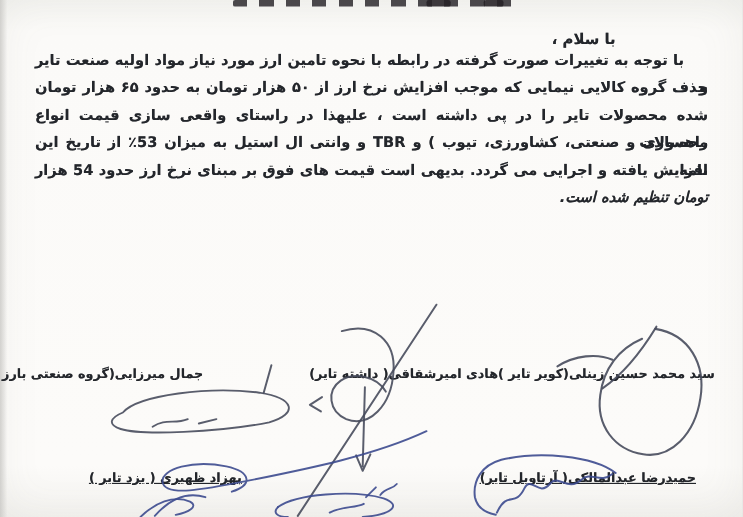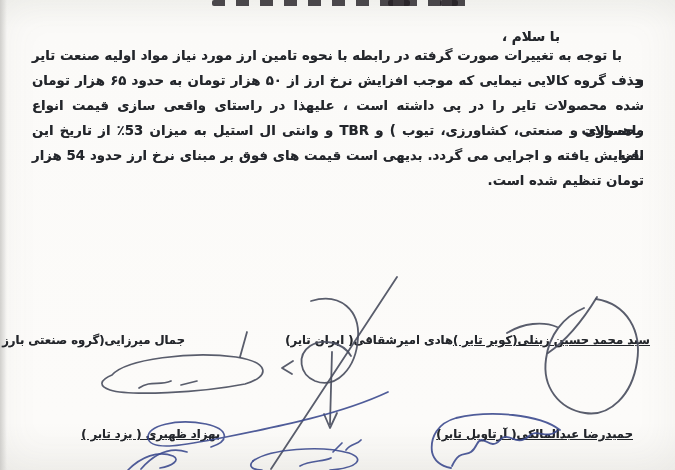--- a/index.html
+++ b/index.html
@@ -42,30 +42,30 @@
     line-height:25px;
     text-shadow:0 0 .4px rgba(20,20,25,.5);
   }
   .bline{
     text-align:justify;
     text-align-last:justify;
     white-space:normal;
     height:25px;overflow:visible;
   }
   .bline.first{text-indent:22px;}
-  .bline.last{text-align:center;text-align-last:right;}
+  .bline.last{text-align:center;text-align-last:right;font-style:italic;}
   .sig-name{
     position:absolute;
     font-size:11.6px;font-weight:bold;color:#23262b;
     text-shadow:0 0 .4px rgba(20,20,25,.5);
     white-space:nowrap;
   }
   .row1{top:333px;}
   .row2{top:427px;text-decoration:underline;}
-  .n-zeinali{right:25px;text-decoration:underline;}
+  .n-zeinali{right:25px;}
   .n-amirshaghaghi{right:222px;}
   .n-mirzaei{right:490px;}
   .n-abdolmaleki{right:42px;}
   .n-mafakheri{right:245px;}
   .n-zahiri{right:455px;}
   .sig-overlay{
     position:absolute;inset:0;width:675px;height:470px;
     pointer-events:none;
   }
   .sig-overlay path{fill:none;stroke-linecap:round;stroke-linejoin:round;opacity:.9;}
@@ -85,21 +85,21 @@
   <div class="letter-body">
     <div class="bline first">با توجه به تغییرات صورت گرفته در رابطه با نحوه تامین ارز مورد نیاز مواد اولیه صنعت تایر و</div>
     <div class="bline">حذف گروه کالایی نیمایی که موجب افزایش نرخ ارز از ۵۰ هزار تومان به حدود ۶۵ هزار تومان</div>
     <div class="bline">شده محصولات تایر را در پی داشته است ، علیهذا در راستای واقعی سازی قیمت انواع محصولات</div>
     <div class="bline">راهسازی و صنعتی، کشاورزی، تیوب )  و TBR و وانتی ال استیل به میزان 53٪ از تاریخ این نامه</div>
     <div class="bline">افزایش یافته و اجرایی می گردد. بدیهی است قیمت های فوق بر مبنای نرخ ارز حدود 54 هزار</div>
     <div class="bline last">تومان تنظیم شده است.</div>
   </div>
 
   <div class="sig-name row1 n-zeinali">سید محمد حسین زینلی(کویر تایر )</div>
-  <div class="sig-name row1 n-amirshaghaghi">هادی امیرشقاقی( ایران تایر)</div>
+  <div class="sig-name row1 n-amirshaghaghi">هادی امیرشقاقی( داشته تایر)</div>
   <div class="sig-name row1 n-mirzaei">جمال میرزایی(گروه صنعتی بارز )</div>
   <div class="sig-name row2 n-abdolmaleki">حمیدرضا عبدالمالکی( آرتاویل تایر)</div>
   <div class="sig-name row2 n-zahiri">بهزاد ظهیری ( یزد تایر )</div>
 
   <svg class="sig-overlay" viewBox="0 0 675 470">
 
     <g stroke-width="1.9" stroke="#474b5c">
       <path d="M 596,299 C 627,304 642,331 637,362 C 632,395 610,417 585,413 C 559,409 542,387 546,359 C 549,335 563,317 584,308"></path>
       <path d="M 507,333 C 523,323 543,321 557,327"></path>
       <path d="M 597,297 C 583,320 567,340 548,353"></path>

